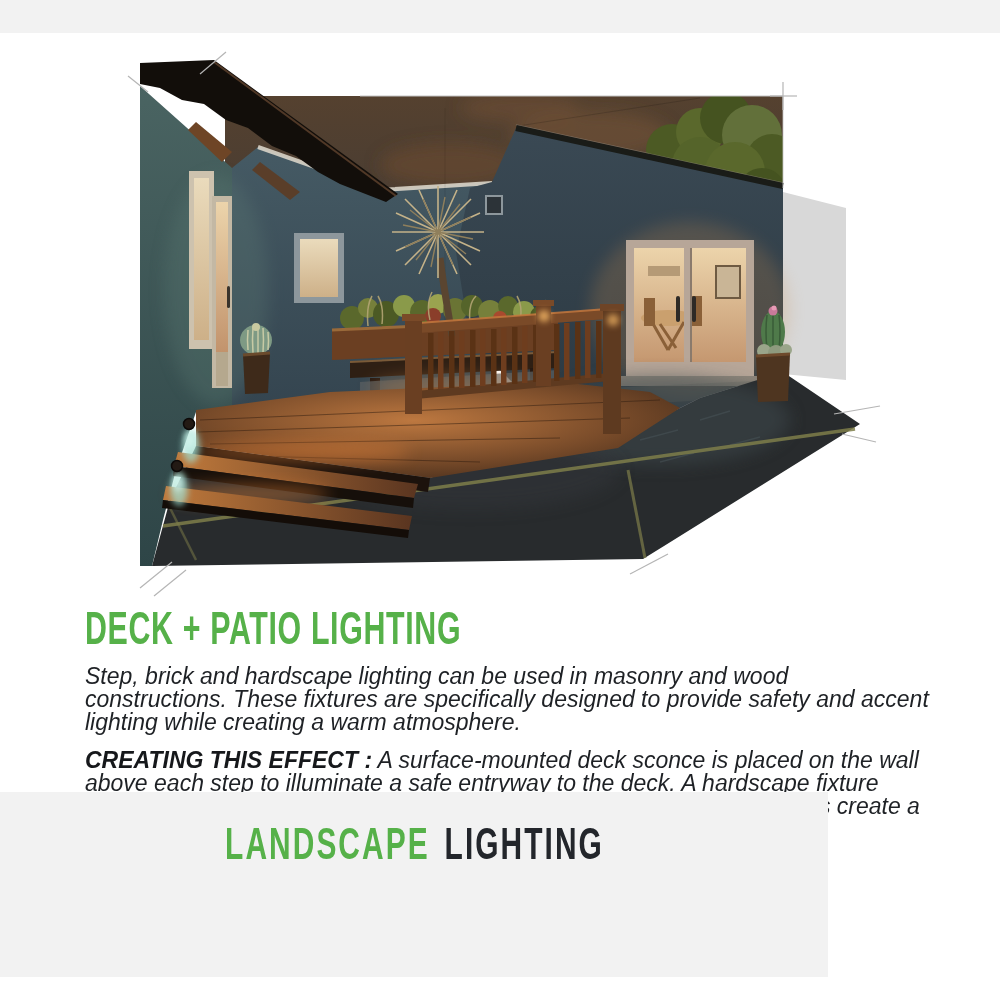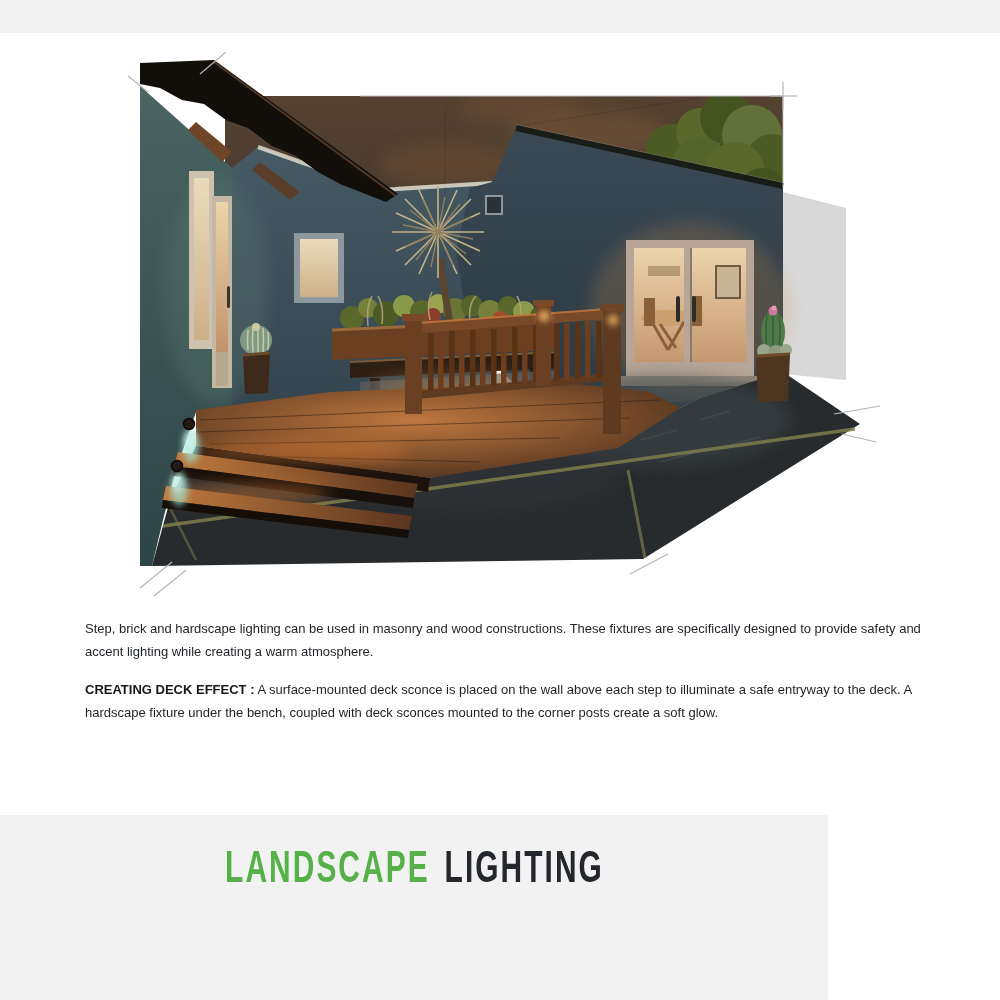--- a/index.html
+++ b/index.html
@@ -3,24 +3,24 @@
 <meta charset="utf-8">
 <style>
   html,body{margin:0;padding:0;background:#ffffff;}
   .page{position:relative;width:1000px;height:1000px;background:#ffffff;overflow:hidden;
         font-family:"Liberation Sans",sans-serif;}
   .top-bar{position:absolute;left:0;top:0;width:1000px;height:33px;background:#f2f2f2;}
   .artwork{position:absolute;left:0;top:0;width:1000px;height:1000px;}
   .content{position:absolute;left:85px;top:604px;width:848px;}
   .headline{color:#56b149;font-size:46px;font-weight:bold;line-height:48px;white-space:nowrap;}
   .cond{display:inline-block;transform:scaleX(.66);transform-origin:0 50%;letter-spacing:1px;}
-  .content p{margin:13px 0 0 0;font-size:13px;line-height:23px;color:#1e2125;}
+  .content p{margin:13px 0 0 0;font-size:23px;line-height:23px;color:#1e2125;font-style:italic;}
   .content p.second{margin-top:15px;}
   .fx-label{font-weight:bold;color:#16181b;}
-  .footer{position:absolute;left:0;top:815px;width:828px;height:185px;background:#f2f2f2;text-align:center;}
+  .footer{position:absolute;left:0;top:792px;width:828px;height:185px;background:#f2f2f2;text-align:center;}
   .brand-line{margin-top:30px;font-size:44px;font-weight:bold;line-height:44px;}
   .brand-inner{display:inline-block;transform:scaleX(.68);transform-origin:50% 50%;letter-spacing:3px;white-space:nowrap;}
   .brand-green{color:#56b149;margin-right:22px;}
   .brand-dark{color:#23262b;}
   .footer-title{font-size:78px;font-weight:bold;line-height:74px;color:#191c20;margin-top:2px;}
   .title-inner{display:inline-block;transform:scaleX(.60);transform-origin:50% 50%;letter-spacing:11px;white-space:nowrap;}
 </style>
 </head>
 <body>
 
@@ -301,23 +301,26 @@
         <line x1="128" y1="76" x2="148" y2="92"></line>
       <line x1="140" y1="588" x2="172" y2="562"></line>
         <line x1="154" y1="596" x2="186" y2="570"></line>
       <line x1="834" y1="414" x2="880" y2="406"></line>
         <line x1="842" y1="434" x2="876" y2="442"></line>
       <line x1="630" y1="574" x2="668" y2="554"></line>
     </g>
   </svg>
 
   <div class="content">
+    <div class="headline">
+      <span class="cond">DECK + PATIO LIGHTING</span>
+    </div>
     <p>Step, brick and hardscape lighting can be used in masonry and wood constructions. These fixtures are specifically designed to provide safety and accent lighting while creating a warm atmosphere.</p>
     <p class="second">
-      <span class="fx-label">CREATING DECK EFFECT :</span>
+      <span class="fx-label">CREATING THIS EFFECT :</span>
       <span>A surface-mounted deck sconce is placed on the wall above each step to illuminate a safe entryway to the deck. A hardscape fixture under the bench, coupled with deck sconces mounted to the corner posts create a soft glow.</span>
     </p>
   </div>
 
   <div class="footer">
     <div class="brand-line">
       <span class="brand-inner">
         <span class="brand-green">LANDSCAPE</span><span class="brand-dark">LIGHTING</span>
       </span>
     </div>

